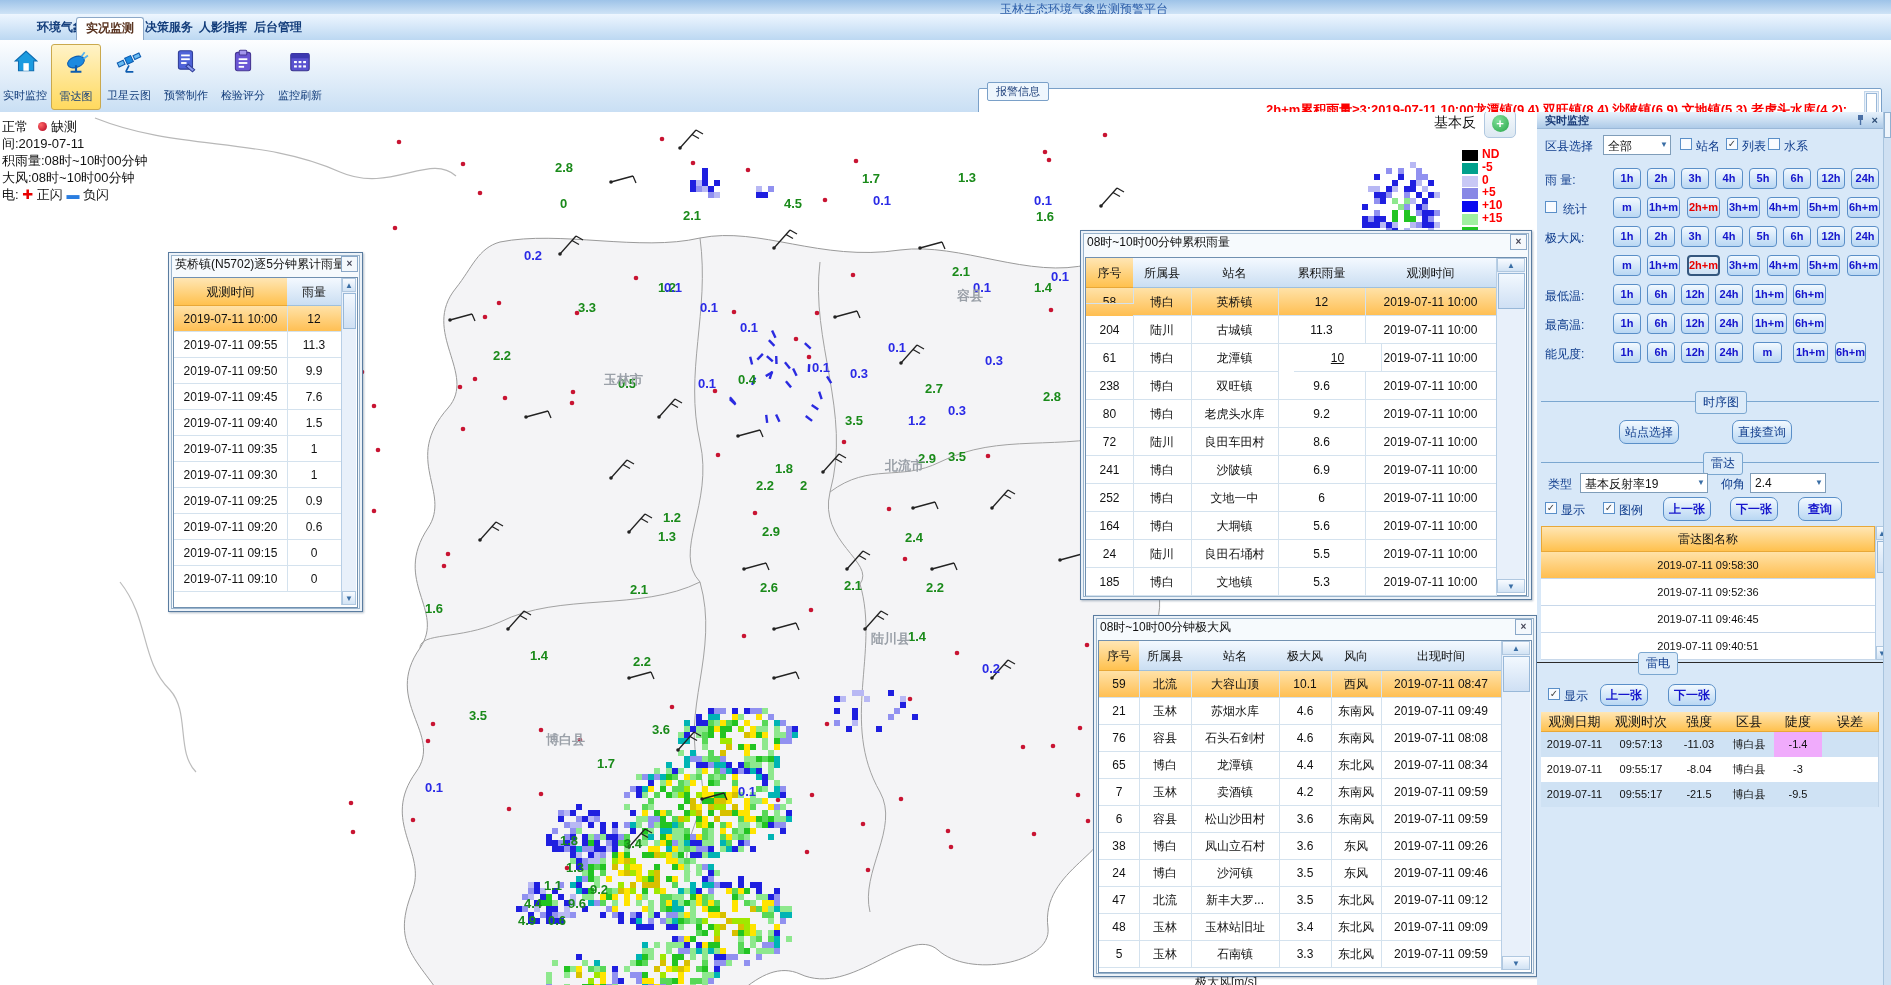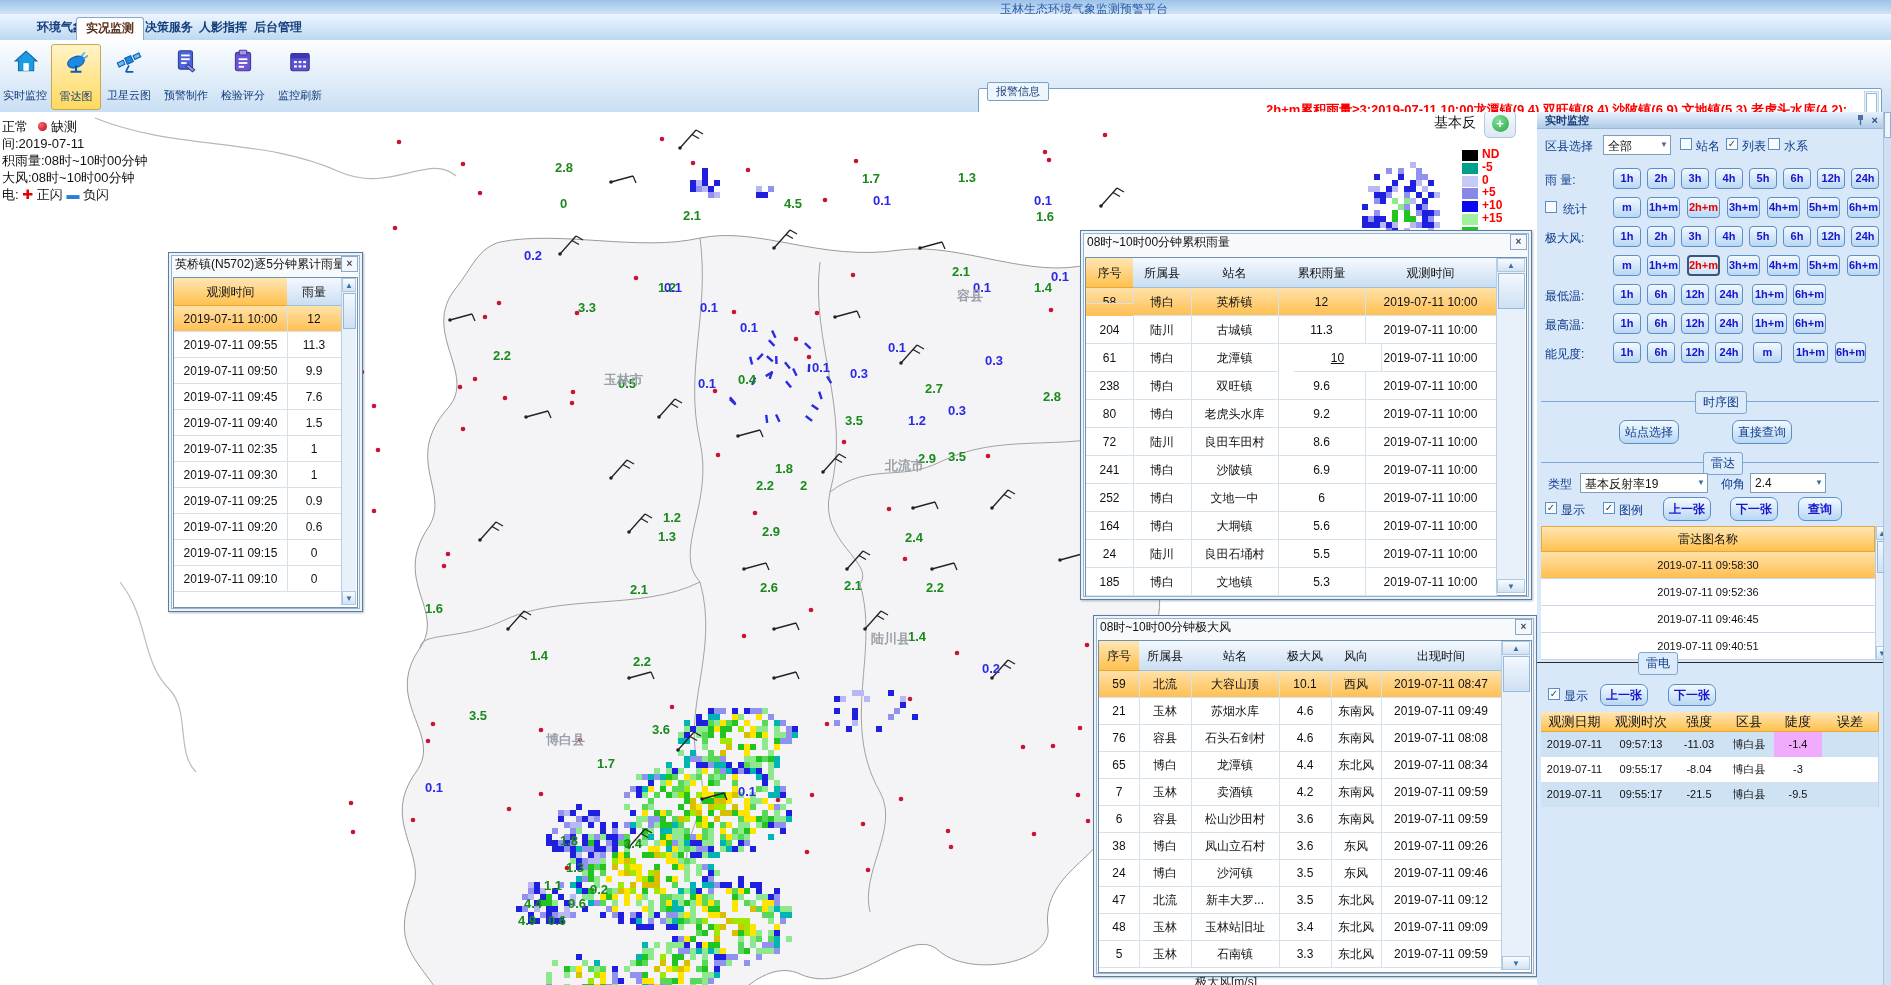--- a/index.html
+++ b/index.html
@@ -1962,21 +1962,21 @@
           </div>
           <div class="prow" style="left: 0px; top: 106px; width: 167px; height: 26px;">
             <div class="pcell" style="left: 0px; top: 0px; width: 114px; height: 26px; line-height: 26px; background: transparent;">2019-07-11 09:45</div>
             <div class="pcell" style="left: 113px; top: 0px; width: 55px; height: 26px; line-height: 26px; background: transparent;">7.6</div>
           </div>
           <div class="prow" style="left: 0px; top: 132px; width: 167px; height: 26px;">
             <div class="pcell" style="left: 0px; top: 0px; width: 114px; height: 26px; line-height: 26px; background: transparent;">2019-07-11 09:40</div>
             <div class="pcell" style="left: 113px; top: 0px; width: 55px; height: 26px; line-height: 26px; background: transparent;">1.5</div>
           </div>
           <div class="prow" style="left: 0px; top: 158px; width: 167px; height: 26px;">
-            <div class="pcell" style="left: 0px; top: 0px; width: 114px; height: 26px; line-height: 26px; background: transparent;">2019-07-11 02:35</div>
+            <div class="pcell" style="left: 0px; top: 0px; width: 114px; height: 26px; line-height: 26px; background: transparent;">2019-07-11 09:35</div>
             <div class="pcell" style="left: 113px; top: 0px; width: 55px; height: 26px; line-height: 26px; background: transparent;">1</div>
           </div>
           <div class="prow" style="left: 0px; top: 184px; width: 167px; height: 26px;">
             <div class="pcell" style="left: 0px; top: 0px; width: 114px; height: 26px; line-height: 26px; background: transparent;">2019-07-11 09:30</div>
             <div class="pcell" style="left: 113px; top: 0px; width: 55px; height: 26px; line-height: 26px; background: transparent;">1</div>
           </div>
           <div class="prow" style="left: 0px; top: 210px; width: 167px; height: 26px;">
             <div class="pcell" style="left: 0px; top: 0px; width: 114px; height: 26px; line-height: 26px; background: transparent;">2019-07-11 09:25</div>
             <div class="pcell" style="left: 113px; top: 0px; width: 55px; height: 26px; line-height: 26px; background: transparent;">0.9</div>
           </div>

